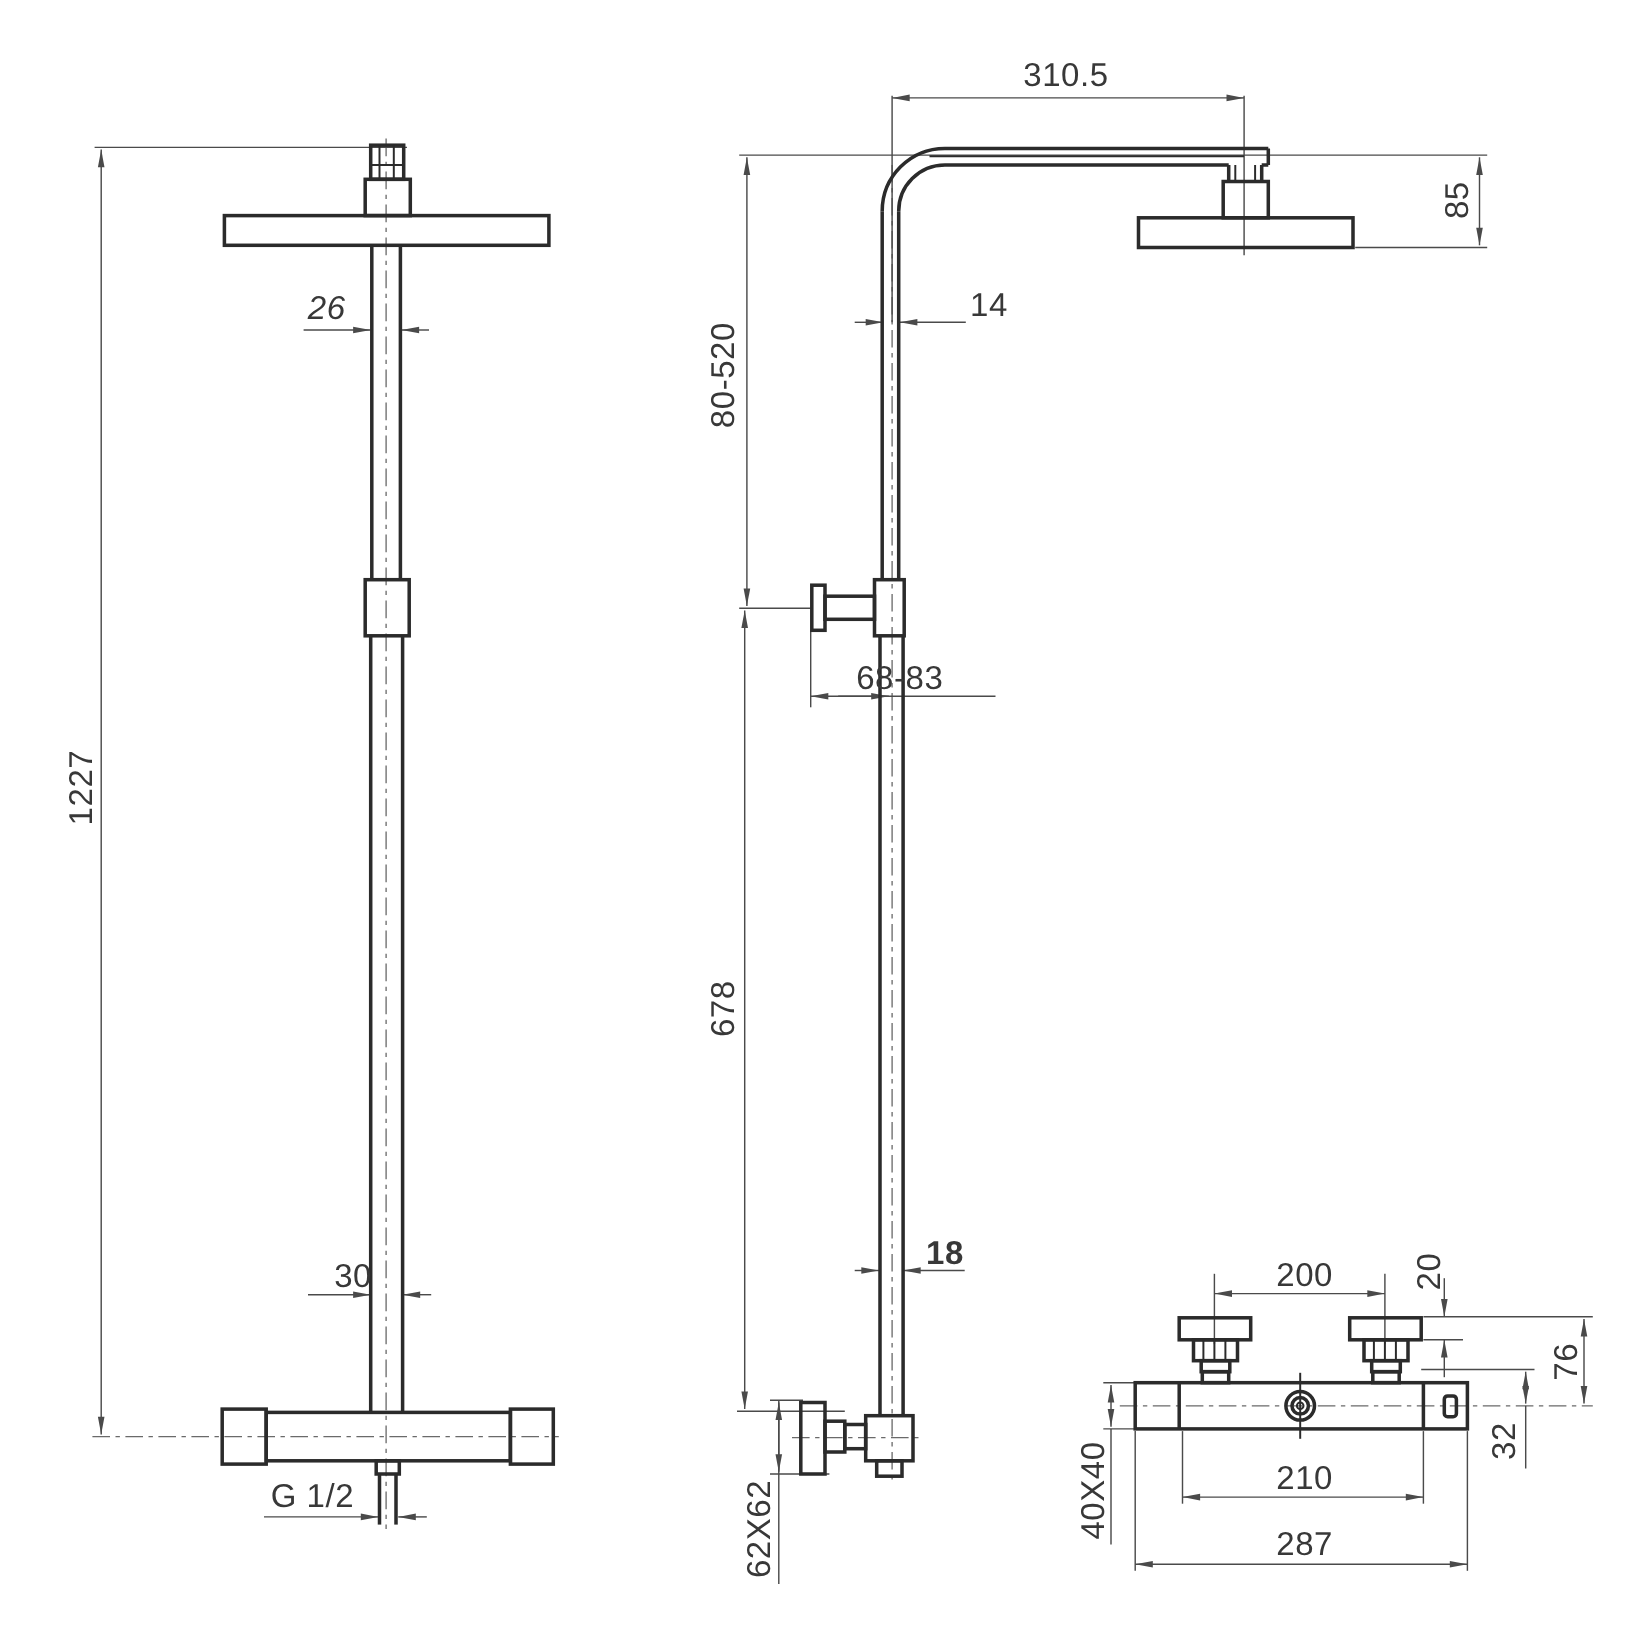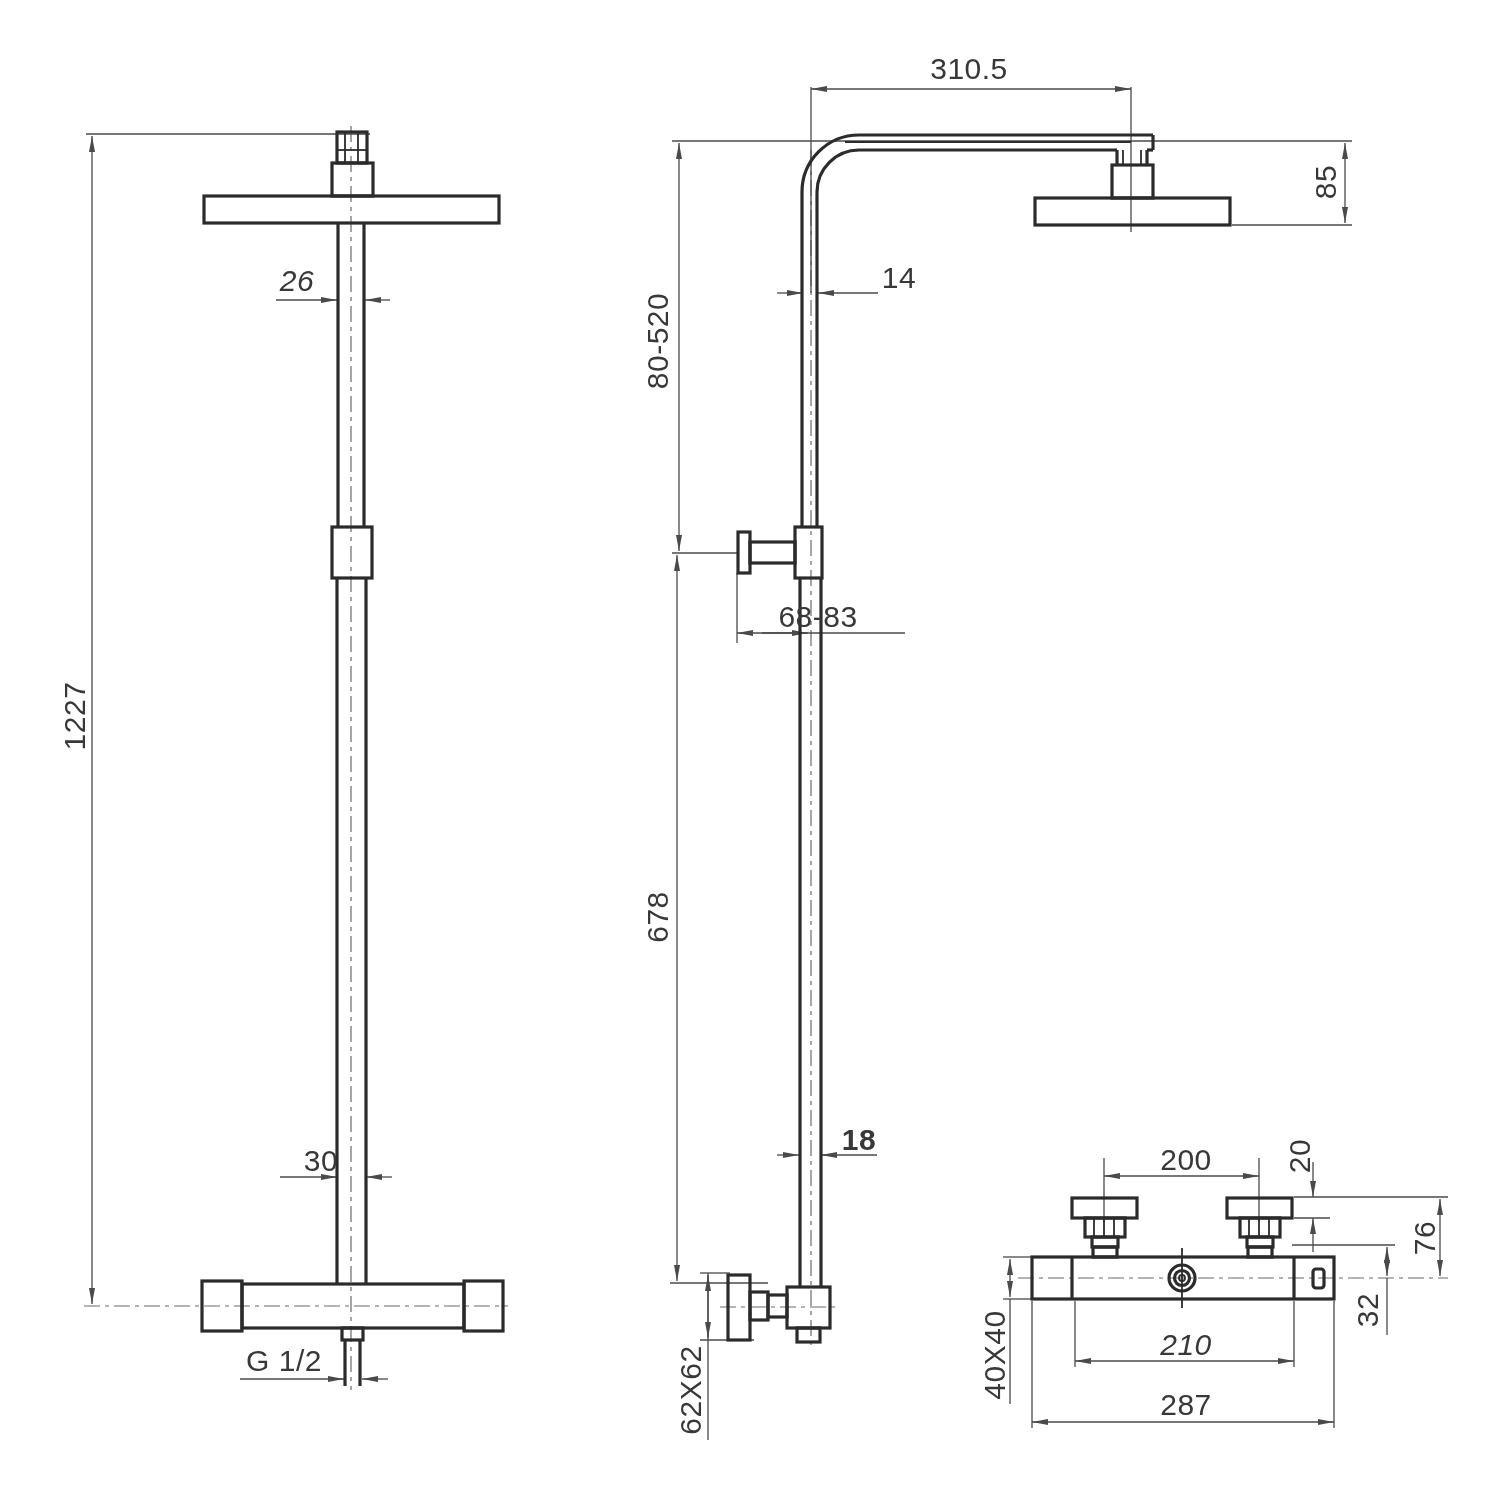--- a/index.html
+++ b/index.html
@@ -183,16 +183,16 @@
 <div class="lbl" style="left:818px;top:617px;">68-83</div>
 <div class="lbl rot" style="left:658px;top:917px;">678</div>
 <div class="lbl" style="left:859px;top:1140px;font-weight:bold;">18</div>
 <div class="lbl rot" style="left:691px;top:1390px;">62X62</div>
 
 <div class="lbl" style="left:1186px;top:1160px;">200</div>
 <div class="lbl rot" style="left:1300px;top:1156px;">20</div>
 <div class="lbl rot" style="left:1425px;top:1238px;">76</div>
 <div class="lbl rot" style="left:1368px;top:1310px;">32</div>
 <div class="lbl rot" style="left:995px;top:1355px;">40X40</div>
-<div class="lbl" style="left:1186px;top:1345px;font-style:italic;">210</div>
+<div class="lbl" style="left:1186px;top:1345px;">210</div>
 <div class="lbl" style="left:1186px;top:1405px;text-align:center;">287</div>
 
 </div>
 
 </body></html>

